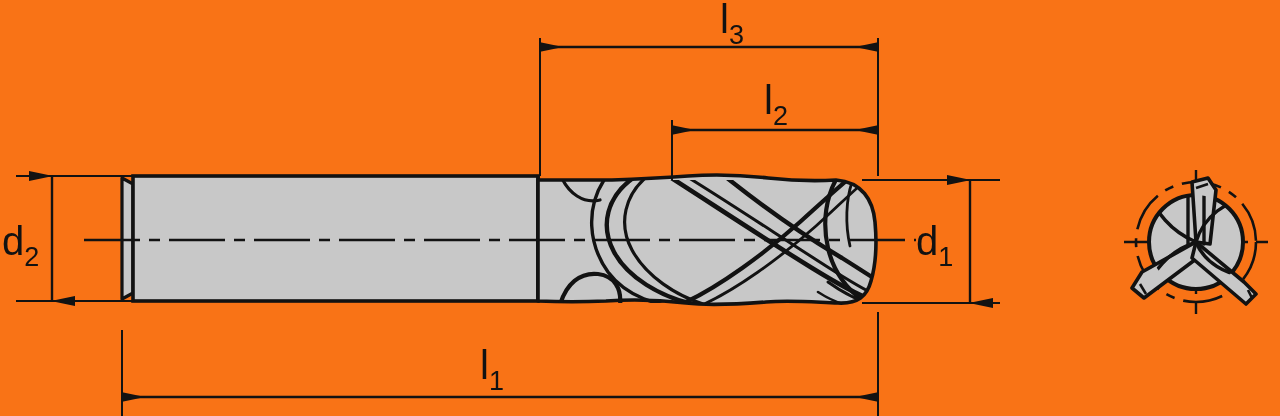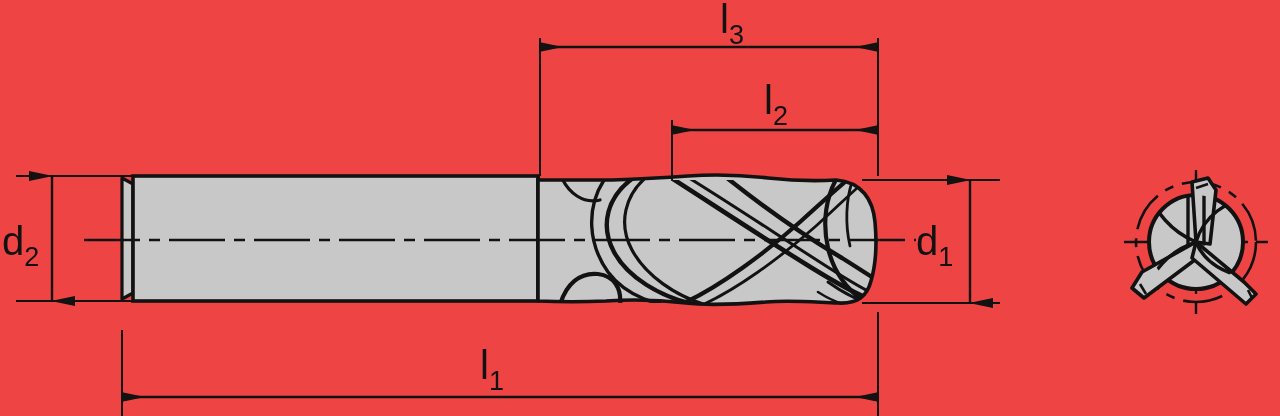--- a/index.html
+++ b/index.html
@@ -10,21 +10,21 @@
   body {
     width: 1280px;
     height: 416px;
     font-family: "Liberation Sans", sans-serif;
     overflow: hidden;
   }
   #drawing-root {
     position: relative;
     width: 1280px;
     height: 416px;
-    background: #ef4444;
+    background: #f97316;
     text-align: right;
   }
   svg.drawing {
     display: block;
     width: 1280px;
     height: 416px;
   }
   .dim-label {
     font-family: "Liberation Sans", sans-serif;
     font-size: 40px;

